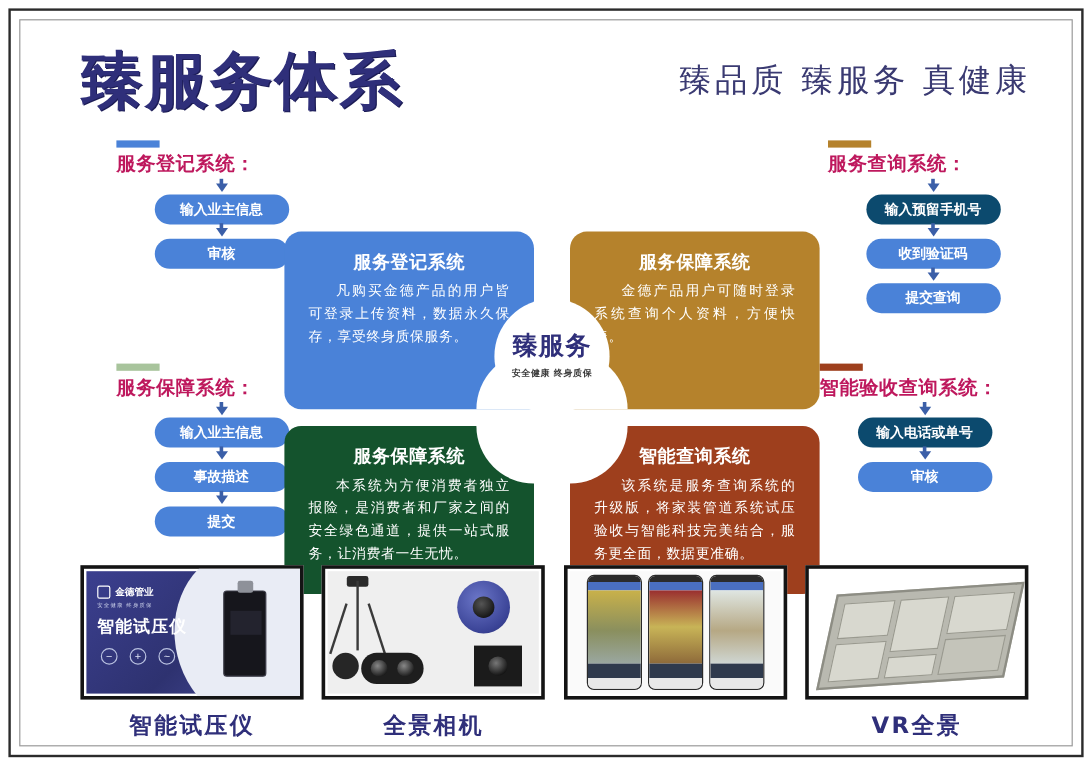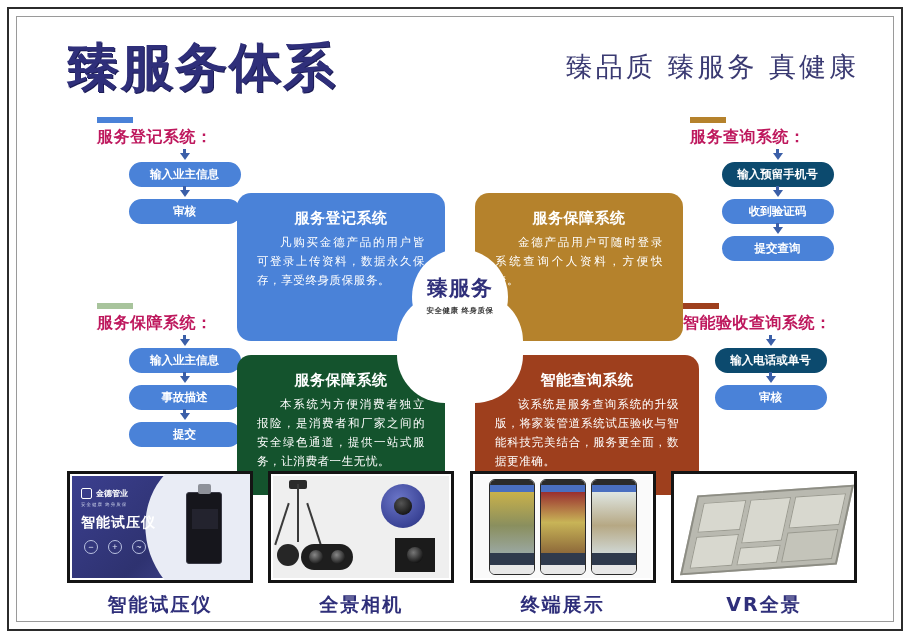--- a/index.html
+++ b/index.html
@@ -269,21 +269,21 @@
     <p>金德产品用户可随时登录系统查询个人资料，方便快捷。</p>
     <div class="notch" style="left:-48px; bottom:-48px;"></div>
   </div>
 
   <div class="card cut-tr" style="left:232px; top:302px; width:208px; height:140px; background:#14532d;">
     <h3>服务保障系统</h3>
     <p>本系统为方便消费者独立报险，是消费者和厂家之间的安全绿色通道，提供一站式服务，让消费者一生无忧。</p>
     <div class="notch" style="right:-48px; top:-48px;"></div>
   </div>
 
-  <div class="card cut-tl" style="left:470px; top:302px; width:224px; height:140px; background:#9e3f1d;">
+  <div class="card cut-tl" style="left:470px; top:302px; width:208px; height:140px; background:#9e3f1d;">
     <h3>智能查询系统</h3>
     <p>该系统是服务查询系统的升级版，将家装管道系统试压验收与智能科技完美结合，服务更全面，数据更准确。</p>
     <div class="notch" style="left:-48px; top:-48px;"></div>
   </div>
 
   <div class="hub" style="left:407px; top:244px;">
     <div class="hub-title">臻服务</div>
     <div class="hub-sub">安全健康  终身质保</div>
   </div>
 
@@ -347,21 +347,20 @@
           </div>
           <div class="phone ph3">
             <div class="st"></div>
             <div class="nav"></div>
             <div class="body"></div>
             <div class="strip"></div>
             <div class="bar"></div>
           </div>
         </div>
       </div>
-      <div class="gal-caption">终端展示</div>
     </div>
 
     <div class="gal-item">
       <div class="gal-frame">
         <div class="p4">
           <div class="plan">
             <div class="rm r1"></div>
             <div class="rm r2"></div>
             <div class="rm r3"></div>
             <div class="rm r4"></div>

